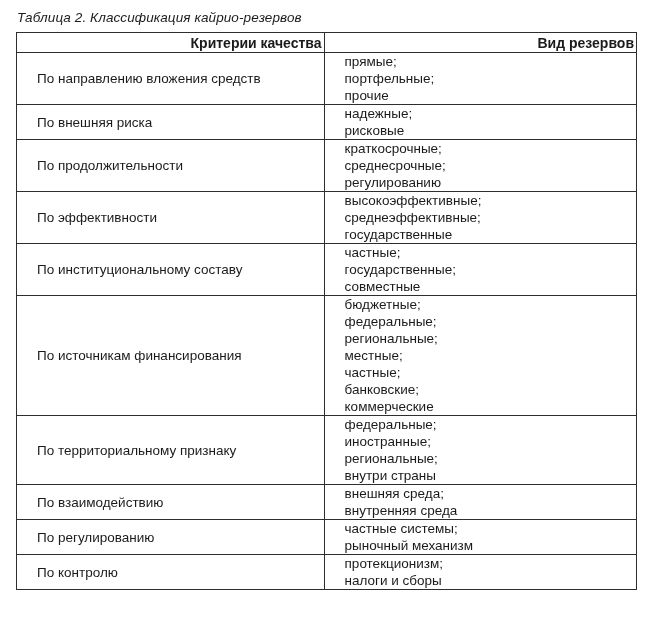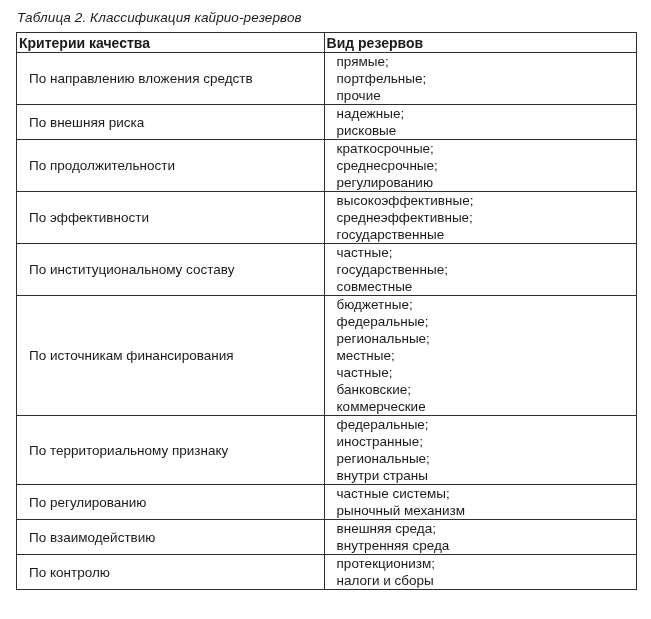--- a/index.html
+++ b/index.html
@@ -32,31 +32,31 @@
     width: 621px;
     border: 1.5px solid #2e2e2e;
   }
   table.class-table th,
   table.class-table td {
     border: 1px solid #2e2e2e;
   }
   table.class-table th {
     font-size: 14px;
     font-weight: bold;
-    text-align: left;
+    text-align: right;
     height: 19px;
     padding: 0 2px;
     vertical-align: middle;
   }
   th.col-criteria, td.crit { width: 49.6%; }
   th.col-types,    td.types { width: 50.4%; }
   table.class-table td {
     font-size: 13.5px;
     line-height: 17px;
-    padding: 0 12px;
+    padding: 0 20px;
   }
   td.crit {
     vertical-align: middle;
   }
   td.types {
     vertical-align: top;
   }
 </style>
 </head>
 <body>
@@ -127,31 +127,31 @@
       <tr>
         <td class="crit">По территориальному признаку</td>
         <td class="types">
             <div>федеральные;</div>
             <div>иностранные;</div>
             <div>региональные;</div>
             <div>внутри страны</div>
           </td>
       </tr>
       <tr>
+        <td class="crit">По взаимодействию</td>
+        <td class="types">
+            <div>внешняя среда;</div>
+            <div>внутренняя среда</div>
+          </td>
+      </tr>
+      <tr>
         <td class="crit">По регулированию</td>
         <td class="types">
             <div>частные системы;</div>
             <div>рыночный механизм</div>
-          </td>
-      </tr>
-      <tr>
-        <td class="crit">По взаимодействию</td>
-        <td class="types">
-            <div>внешняя среда;</div>
-            <div>внутренняя среда</div>
           </td>
       </tr>
       <tr>
         <td class="crit">По контролю</td>
         <td class="types">
             <div>протекционизм;</div>
             <div>налоги и сборы</div>
           </td>
       </tr>
     </tbody>

